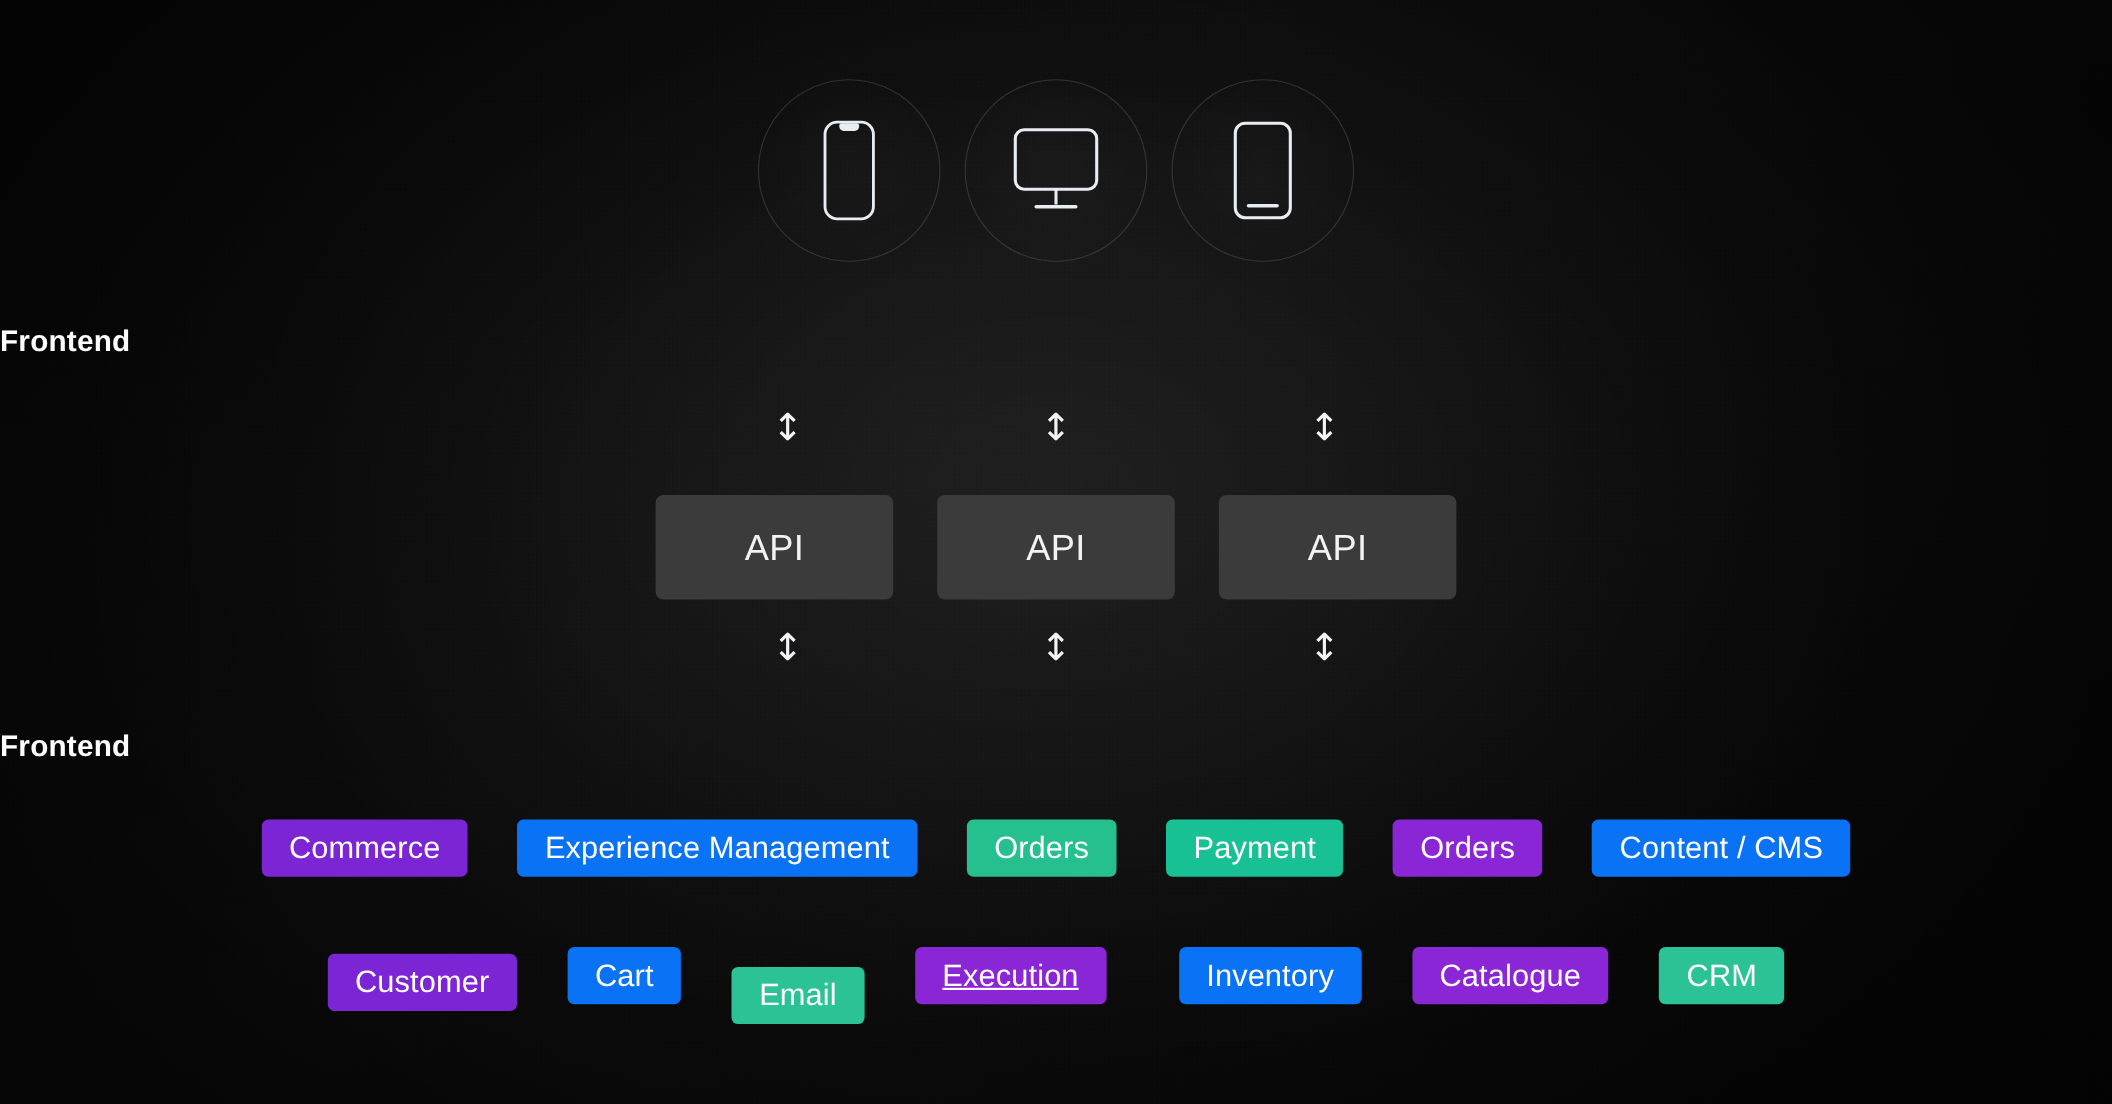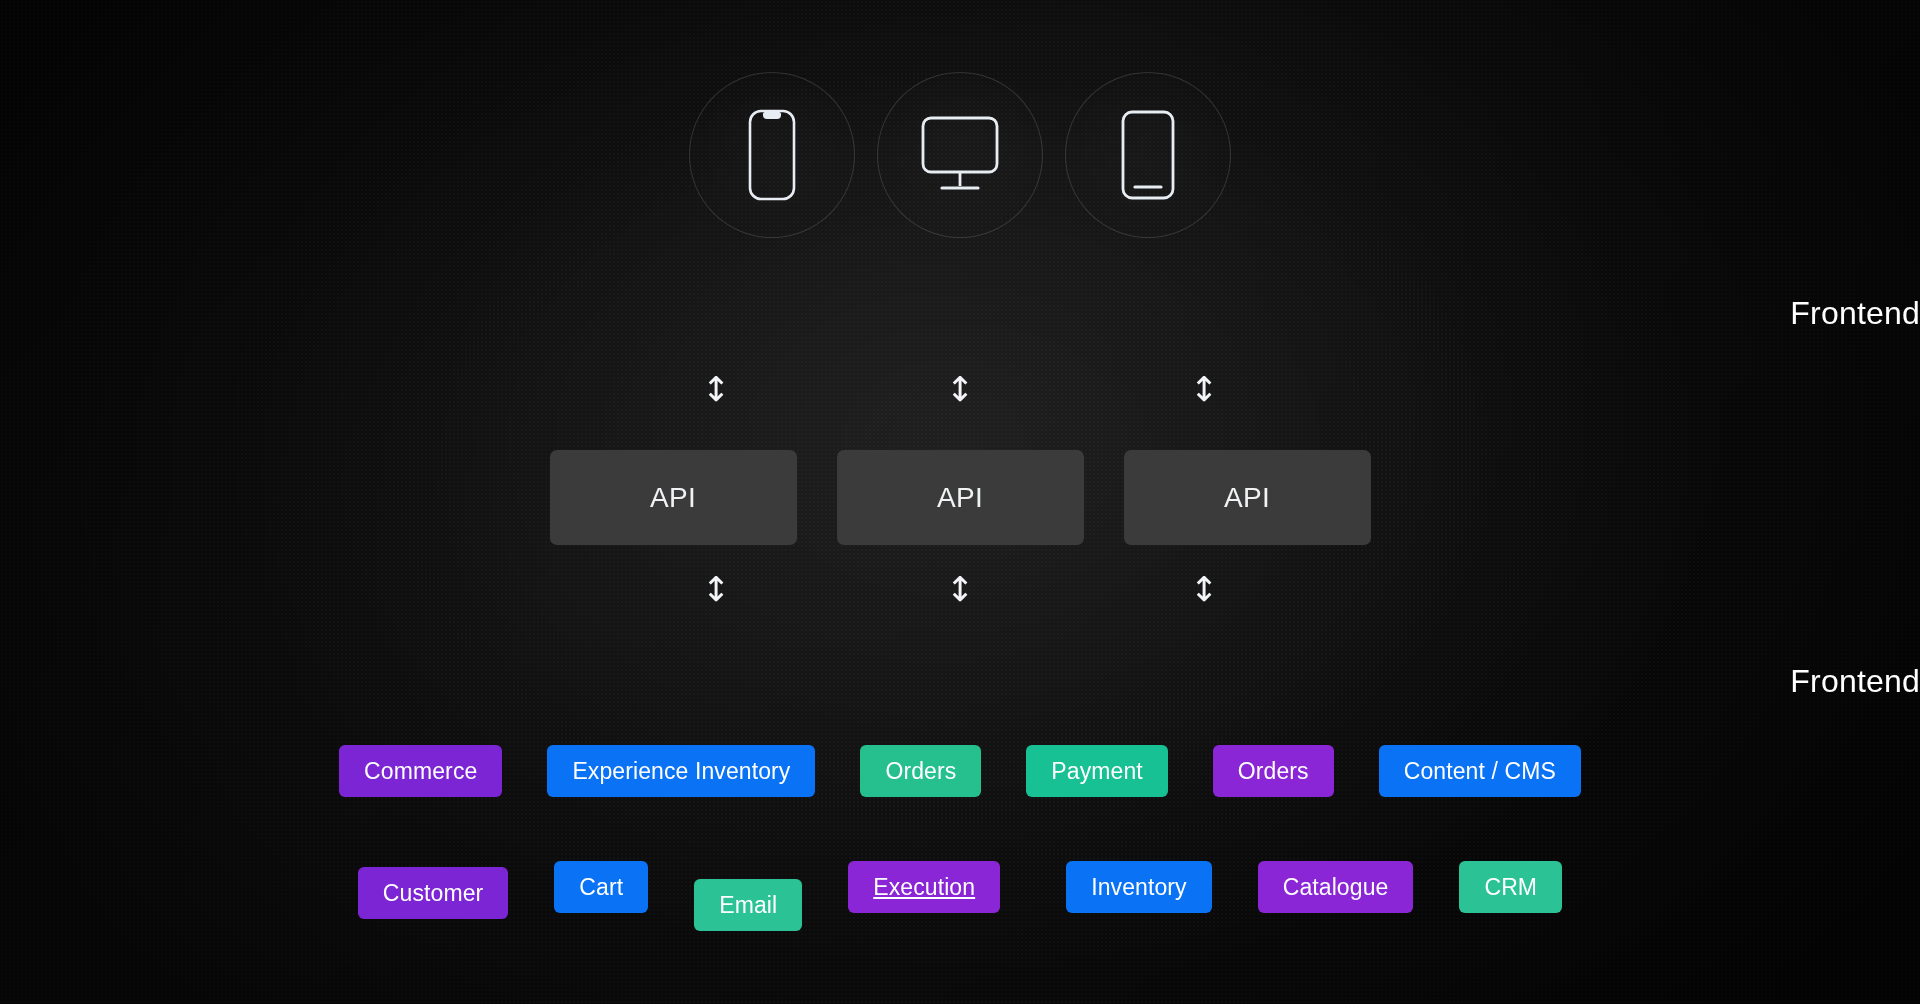--- a/index.html
+++ b/index.html
@@ -77,24 +77,24 @@
     align-items: center;
     justify-content: center;
   }
   .device-circle svg { display: block; }
 
   
   .section-title {
     position: absolute;
     left: 0;
     width: 100%;
-    text-align: right;
+    text-align: left;
     color: #ffffff;
-    font-size: 32px;
-    font-weight: normal;
+    font-size: 27px;
+    font-weight: bold;
     letter-spacing: 0.2px;
     z-index: 2;
   }
   #frontend-title { top: 295px; }
   #backend-title  { top: 663px; }
 
   
   .arrow-row {
     position: absolute;
     left: 0;
@@ -123,29 +123,29 @@
     position: absolute;
     top: 450px;
     left: 0;
     width: 100%;
     display: flex;
     justify-content: center;
     gap: 40px;
     z-index: 2;
   }
   .api-box {
-    width: 247px;
+    width: 216px;
     height: 95px;
     border-radius: 7px;
     background: #3b3b3b;
     display: flex;
     align-items: center;
     justify-content: center;
     color: #f0f2f4;
-    font-size: 28px;
+    font-size: 33px;
     font-weight: 400;
     letter-spacing: 0.3px;
   }
 
   
   .tag-row {
     position: absolute;
     left: 0;
     width: 100%;
     display: flex;
@@ -157,21 +157,21 @@
   #tag-row-2 { top: 843px; gap: 46px; }
 
   .tag {
     height: 52px;
     padding: 0 25px;
     border-radius: 6px;
     display: flex;
     align-items: center;
     justify-content: center;
     color: #ffffff;
-    font-size: 23px;
+    font-size: 28px;
     font-weight: 400;
     white-space: nowrap;
     letter-spacing: 0.1px;
   }
 </style>
 </head>
 <body>
 
 <div id="stage">
 
@@ -236,21 +236,21 @@
     </div>
     <div class="arrow-slot">
       <span class="arrow">↕</span>
     </div>
   </div>
 
   <div class="section-title" id="backend-title">Frontend</div>
 
   <div class="tag-row" id="tag-row-1">
     <div class="tag" style="background-color: rgb(124, 37, 212);">Commerce</div>
-    <div class="tag" style="background-color: rgb(10, 114, 245);">Experience Inventory</div>
+    <div class="tag" style="background-color: rgb(10, 114, 245);">Experience Management</div>
     <div class="tag" style="background-color: rgb(38, 192, 143);">Orders</div>
     <div class="tag" style="background-color: rgb(24, 193, 148);">Payment</div>
     <div class="tag" style="background-color: rgb(139, 38, 214); text-align: right;">Orders</div>
     <div class="tag" style="background-color: rgb(10, 114, 245);">Content / CMS</div>
   </div>
 
   <div class="tag-row" id="tag-row-2">
     <div class="tag" style="background-color: rgb(124, 37, 212); margin-top: 12px;">Customer</div>
     <div class="tag" style="background-color: rgb(10, 114, 245);">Cart</div>
     <div class="tag" style="background-color: rgb(43, 195, 149); margin-top: 36px;">Email</div>

